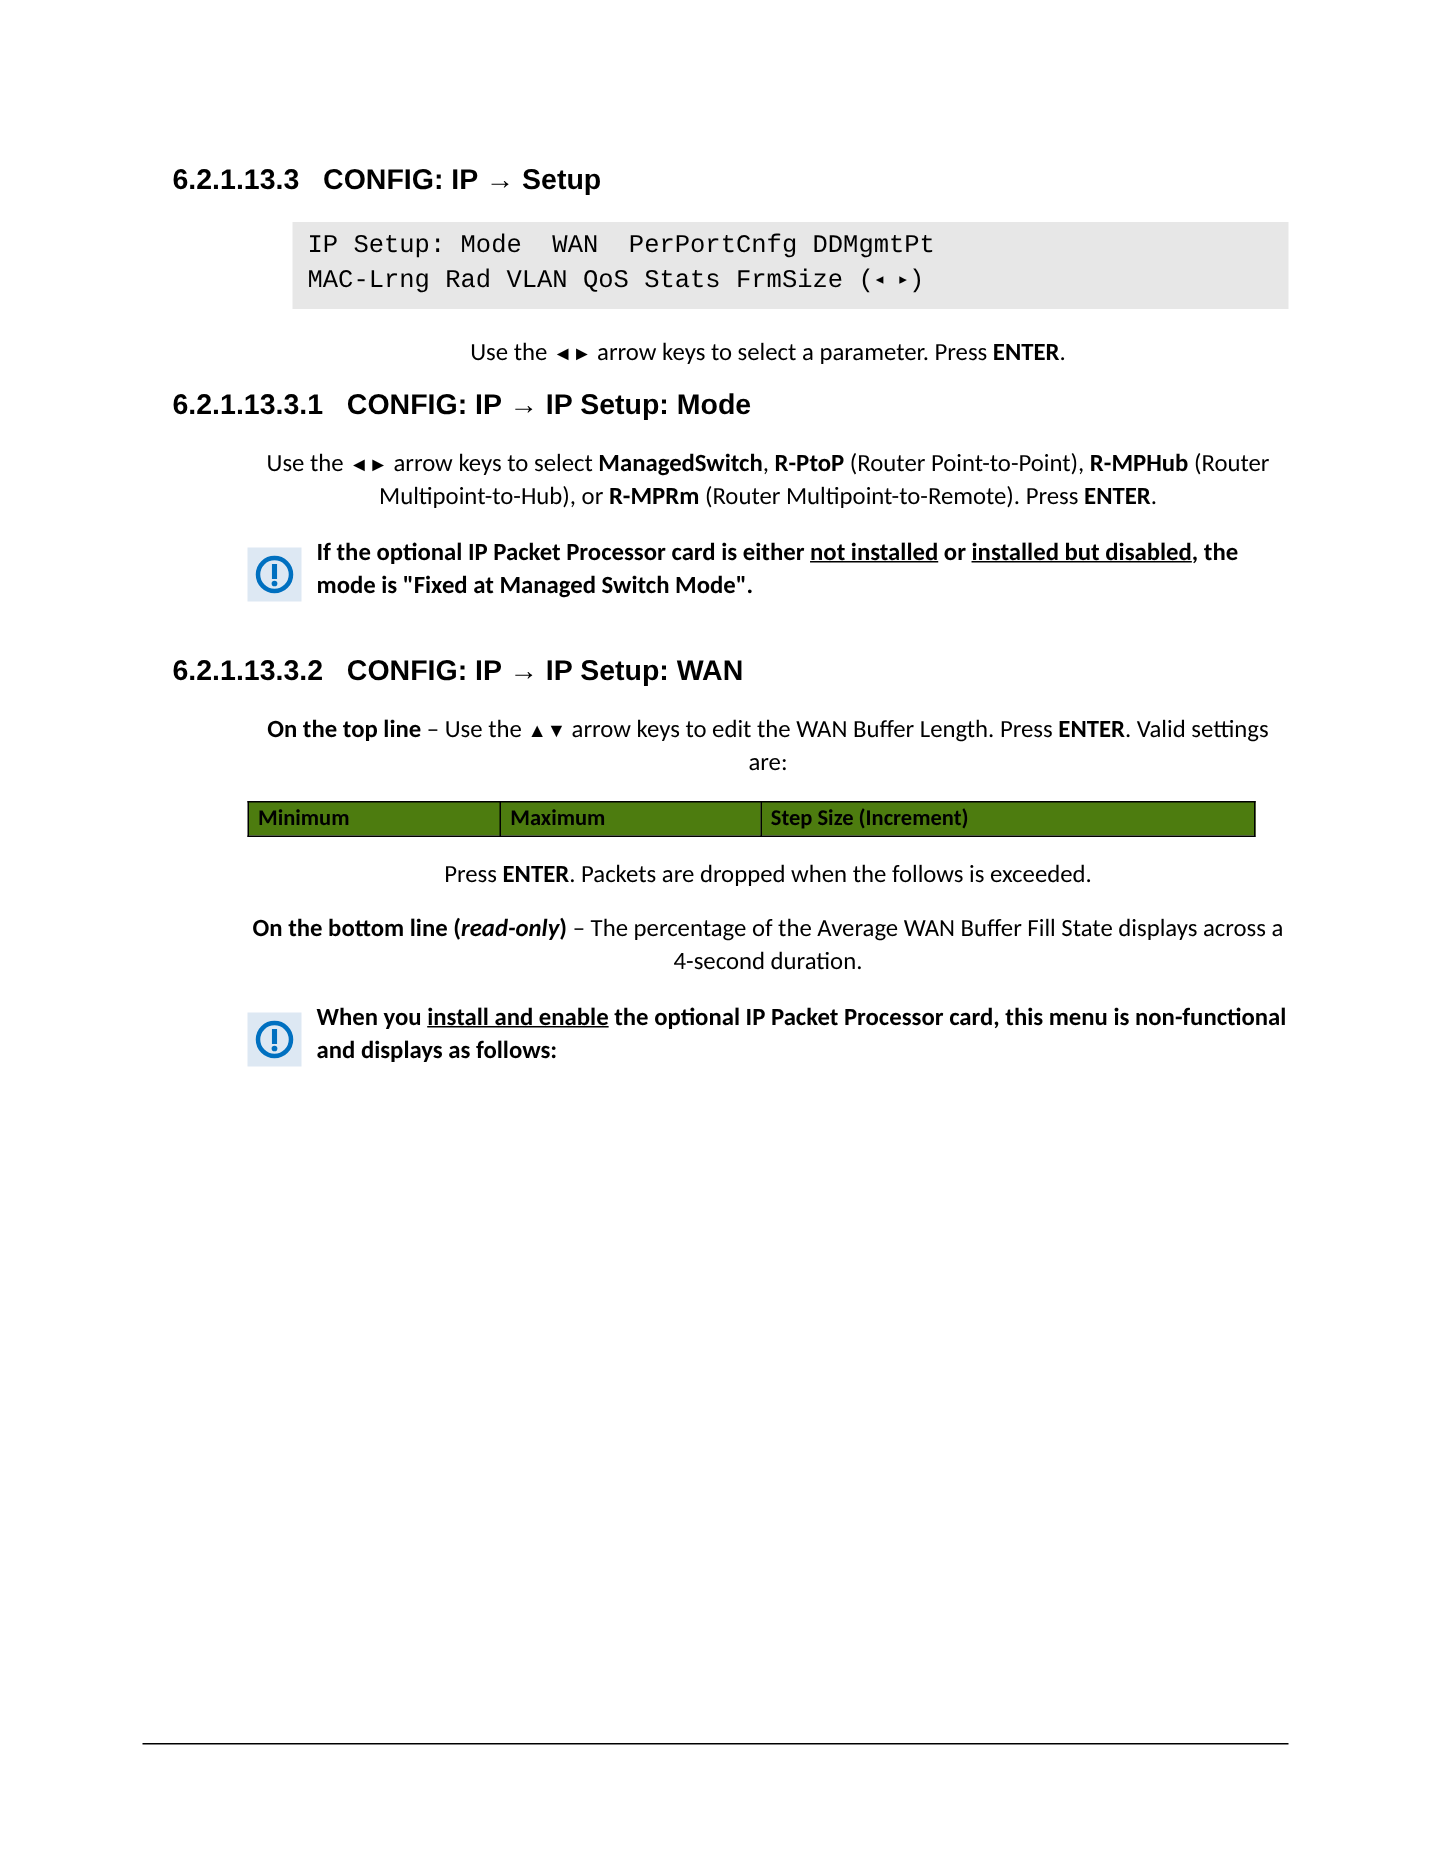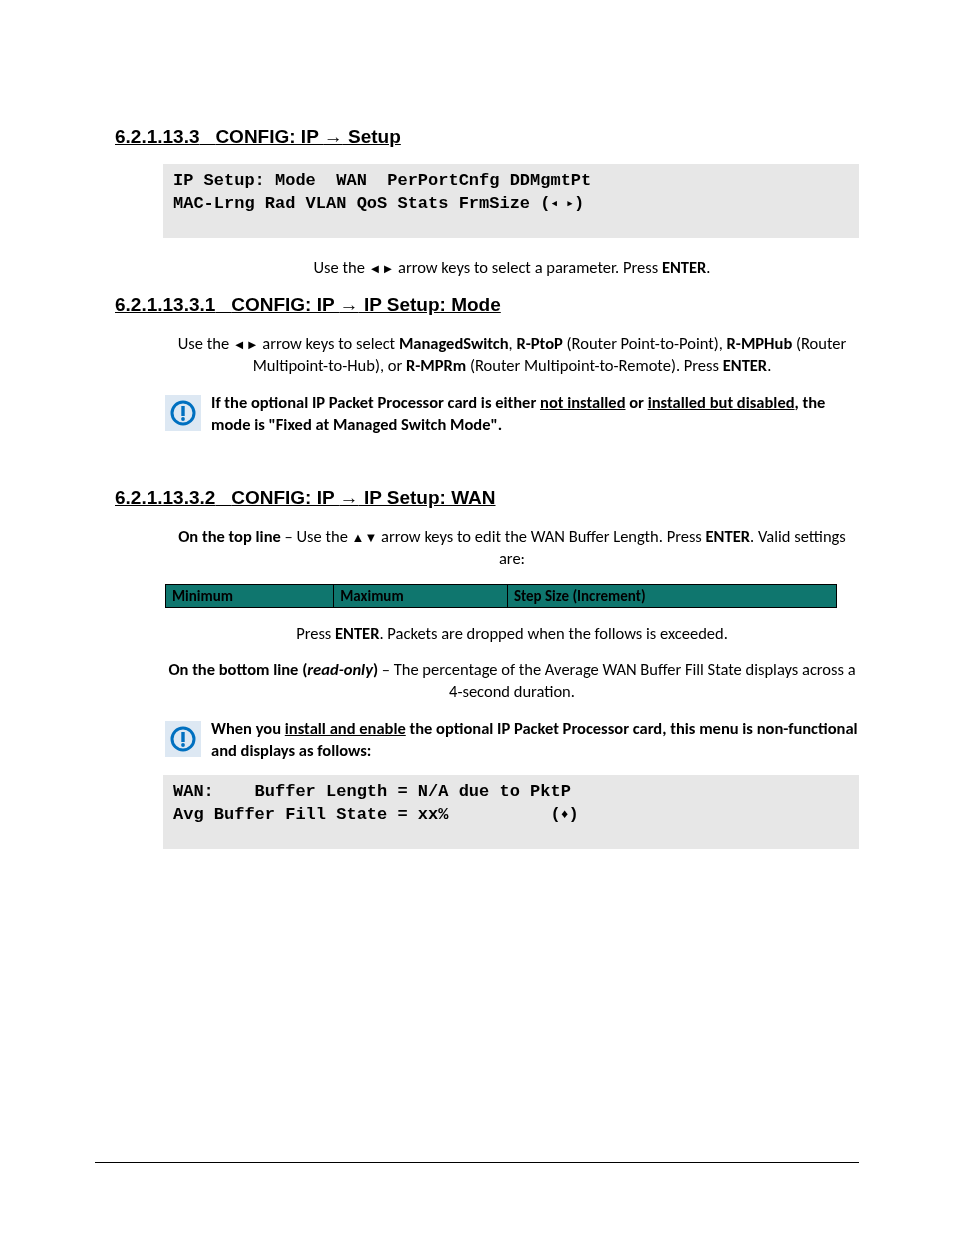--- a/index.html
+++ b/index.html
@@ -14,48 +14,47 @@
     width: 954px;
     height: 1235px;
     box-sizing: border-box;
     padding: 110px 95px 60px 115px;
     position: relative;
   }
   h2 {
     font-family: Arial, Helvetica, sans-serif;
     font-weight: bold;
     font-size: 19px;
-    margin: 16px 0 16px 0;
-    text-decoration: underline;
+    margin: 0 0 16px 0;
   }
   h2 .arrow {
     font-family: Arial, sans-serif;
   }
   .lcd {
     background: #e7e7e7;
     font-family: 'Courier New', monospace;
-    font-weight: bold;
+    font-weight: normal;
     font-size: 17px;
     line-height: 1.35;
-    padding: 6px 10px 22px 10px;
-    margin: 0 0 18px 48px;
+    padding: 6px 10px 6px 10px;
+    margin: 0 0 18px 80px;
     white-space: pre;
   }
   .lcd .tri {
     font-size: 13px;
     vertical-align: 1px;
   }
   p {
     margin: 6px 0 14px 50px;
     line-height: 1.35;
     text-align: center;
   }
   .note-block {
     display: flex;
-    align-items: center;
+    align-items: flex-end;
     margin: 6px 0 14px 50px;
     gap: 10px;
   }
   .note-text {
     font-weight: bold;
     line-height: 1.35;
     flex: 1;
   }
   .icon-box {
     width: 36px;
@@ -72,21 +71,21 @@
     margin: 4px 0 14px 50px;
     width: 672px;
     font-size: 15px;
   }
   table.settings th, table.settings td {
     border: 1px solid #000;
     padding: 2px 6px;
     text-align: left;
   }
   table.settings th {
-    background: #0f766e;
+    background: #4d7c0f;
     font-weight: bold;
     margin-left: 46px;
   }
   .footer-line {
     position: absolute;
     left: 95px;
     right: 95px;
     bottom: 72px;
     border-top: 1px solid #000;
   }
@@ -169,17 +168,15 @@
         <circle cx="14" cy="14" r="11" fill="none" stroke="#0070c0" stroke-width="3"></circle>
         <rect x="12.3" y="7" width="3.4" height="10" fill="#0070c0"></rect>
         <circle cx="14" cy="20" r="1.9" fill="#0070c0"></circle>
       </svg>
     </div>
     <div class="note-text">
       <span>When you </span><u>install and enable</u><span> the optional IP Packet Processor card, this menu is non-functional and displays as follows:</span>
     </div>
   </div>
 
-  <div class="lcd"><span>WAN:    Buffer Length = N/A due to PktP</span>
-<span>Avg Buffer Fill State = xx%          (</span><span class="tri">♦</span><span>)</span></div>
 
   <div class="footer-line"></div>
 </div>
 
 </body></html>

